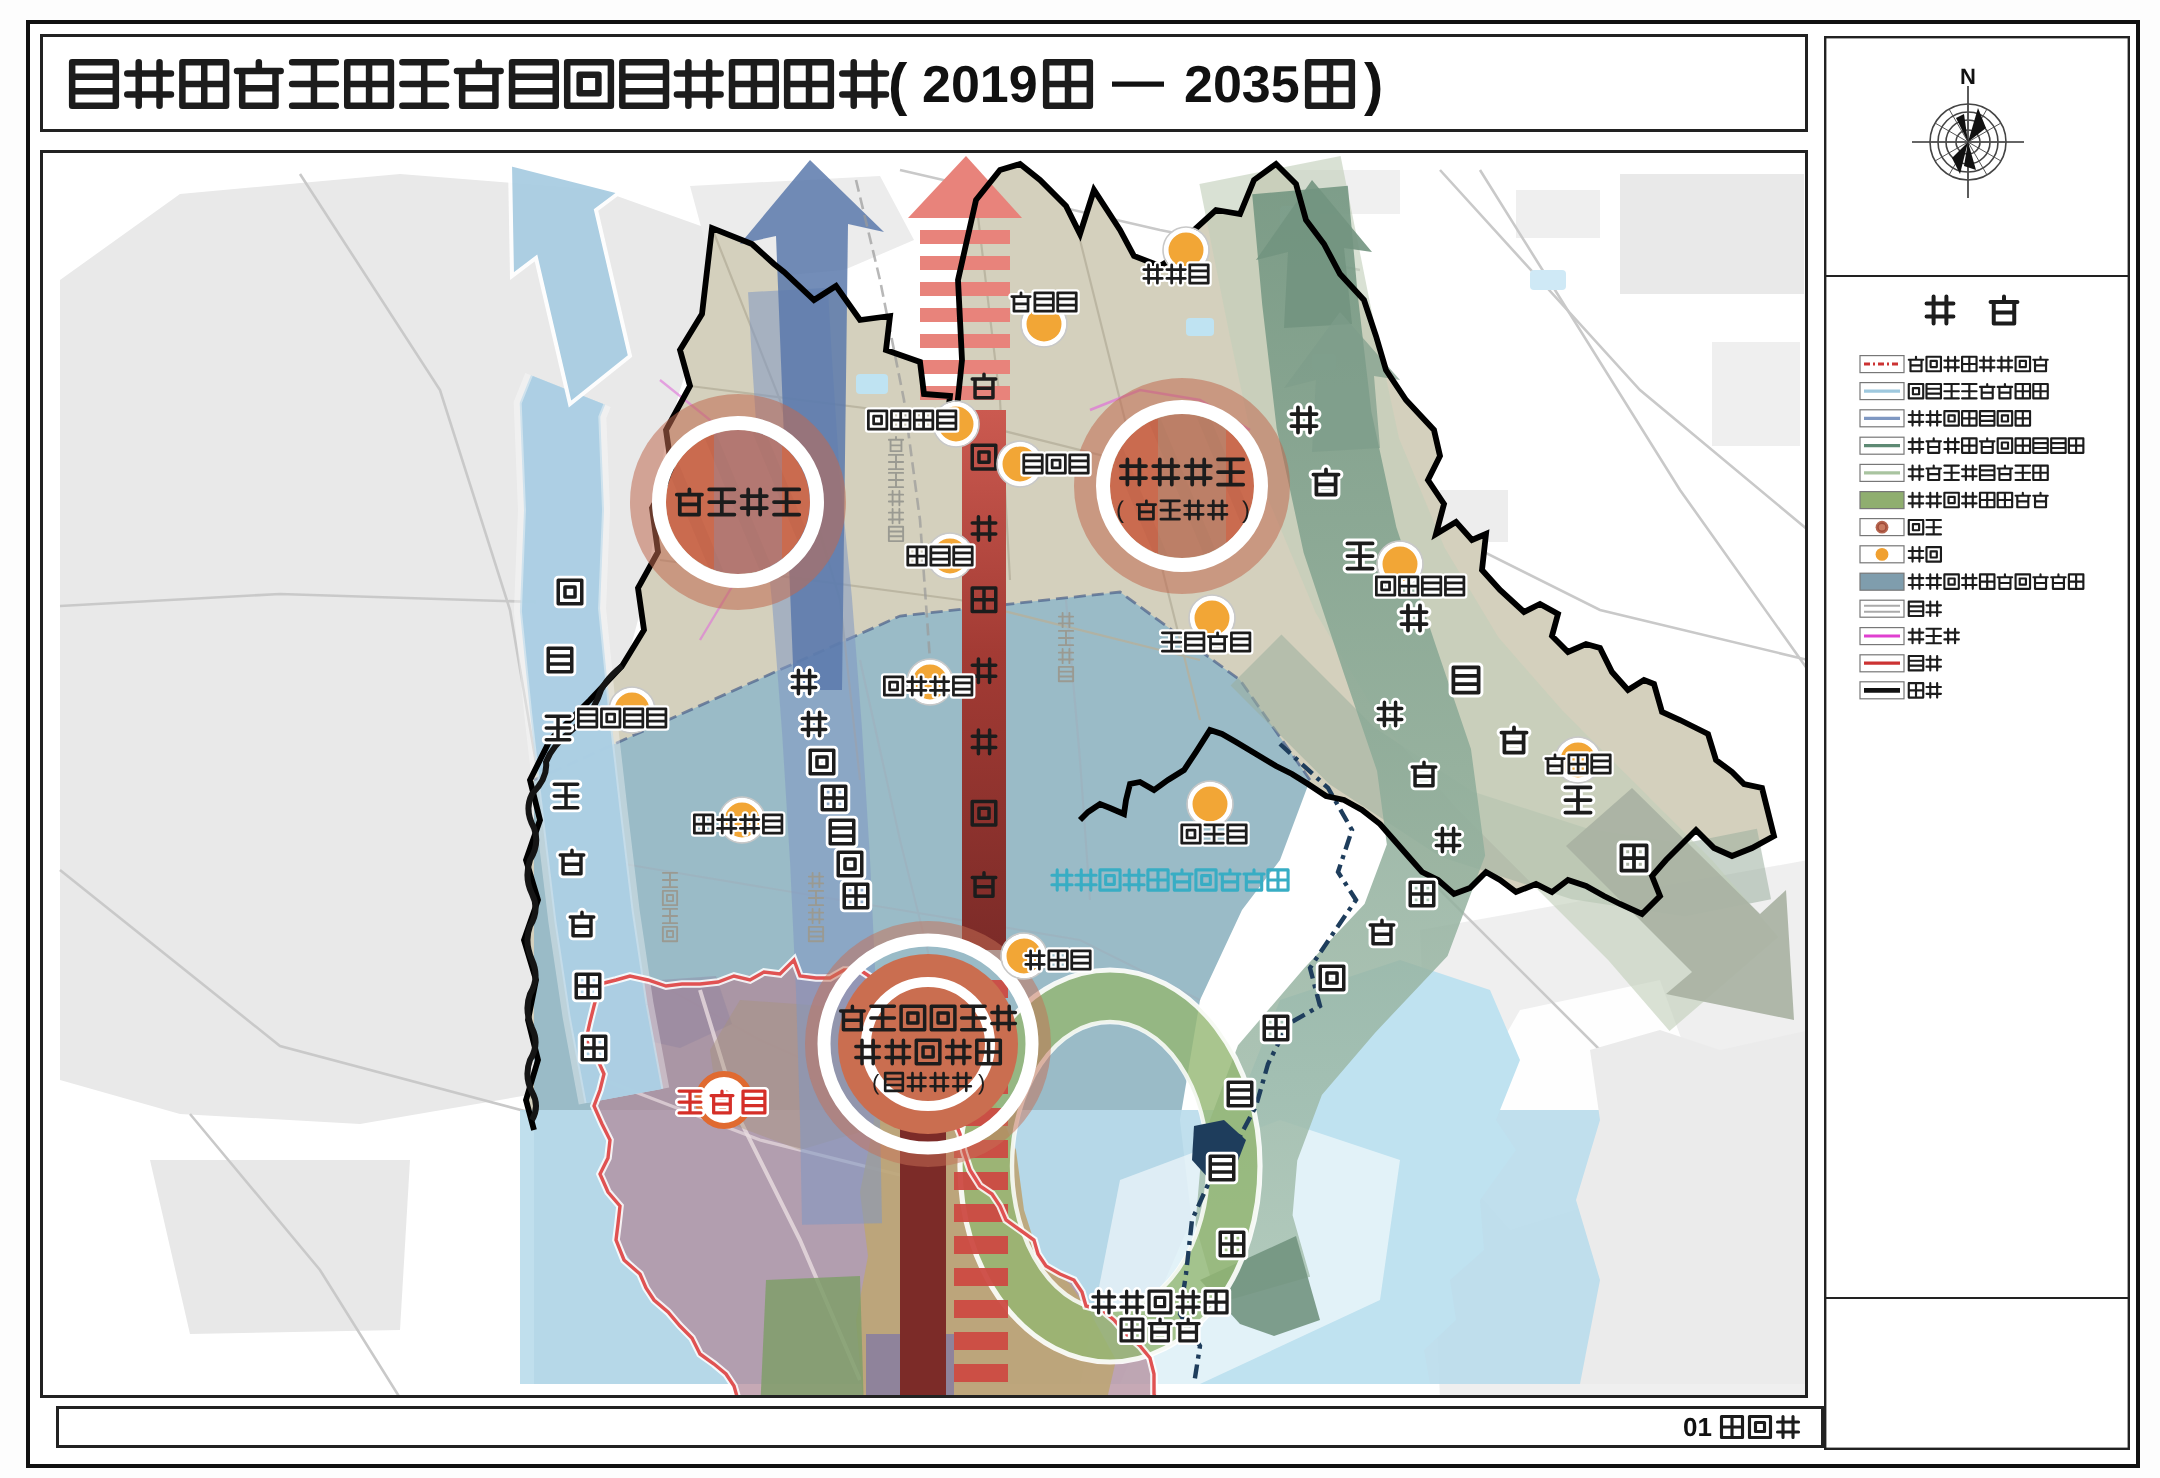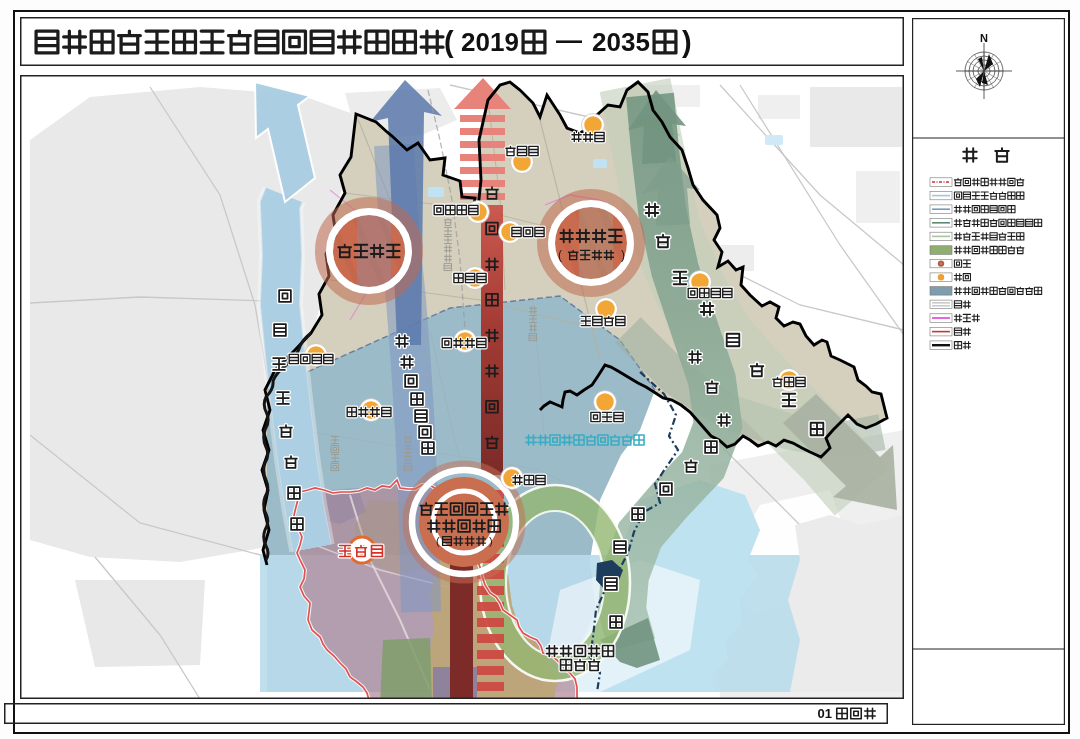--- a/index.html
+++ b/index.html
@@ -1,18 +1,18 @@
 <!DOCTYPE html>
 <html><head><meta charset="utf-8"><style>
 *{margin:0;padding:0;box-sizing:border-box}
 body{width:1080px;height:739px;background:#fdfdfd;font-family:"Liberation Sans",sans-serif;position:relative;overflow:hidden}
 .outer{position:absolute;left:13px;top:10px;width:1057px;height:724px;border:2px solid #111;background:#fff}
 .title{position:absolute;left:20px;top:17px;width:884px;height:49px}
 .map{position:absolute;left:20px;top:75px;width:884px;height:624px}
-.strip{position:absolute;left:4px;top:703px;width:884px;height:21px}
+.strip{position:absolute;left:28px;top:703px;width:884px;height:21px}
 .side{position:absolute;left:912px;top:18px;width:153px;height:707px}
 svg{display:block}
 </style></head><body>
 <div class="outer"></div>
 <div class="title">
     <svg width="884" height="49" viewBox="0 0 884 49">
       <defs>
         <path id="t0" d="M-4.2,-4.2 H4.2 V4.2 H-4.2 Z M-4.2,0 H4.2 M0,-4.2 V4.2"></path>
         <path id="t1" d="M-4.2,-4.2 H4.2 V4.2 H-4.2 Z M-4.2,-1.4 H4.2 M-4.2,1.4 H4.2"></path>
         <path id="t2" d="M-4.2,-4.2 H4.2 M-4.2,0 H4.2 M-4.2,4.2 H4.2 M0,-4.2 V4.2"></path>

